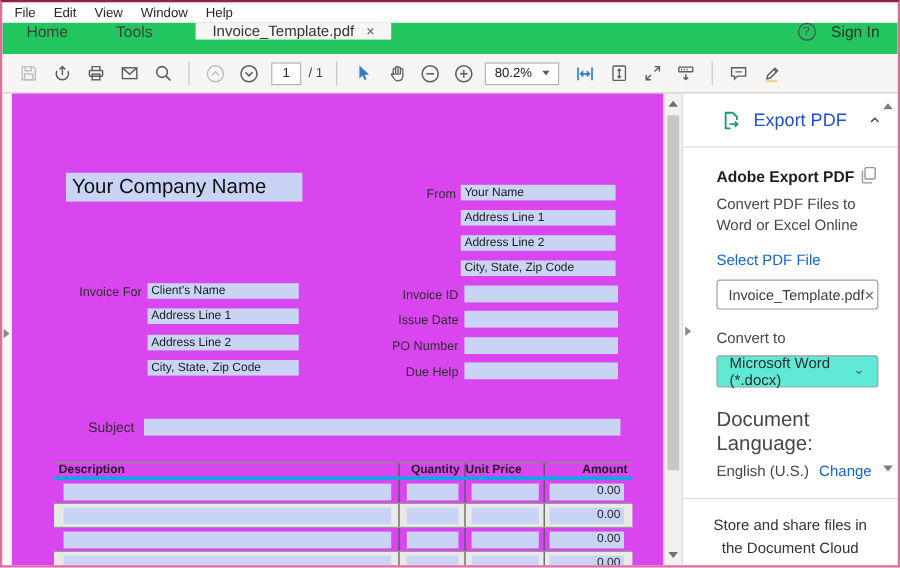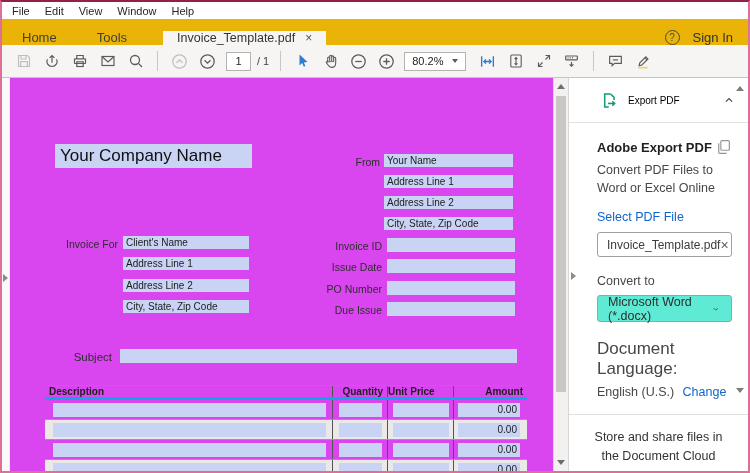--- a/index.html
+++ b/index.html
@@ -3,21 +3,21 @@
 <meta charset="utf-8">
 <style>
   *{box-sizing:border-box;margin:0;padding:0}
   body{margin:0;background:#fff}
   .app{position:relative;width:750px;height:473px;border:2px solid #dd6f99;border-top-color:#93204b;
        font-family:"Liberation Sans",sans-serif;background:#fff;overflow:hidden}
   
   .menubar{height:17px;background:#fff;display:flex;align-items:center;padding-left:10px;font-size:11px;color:#262626}
   .menubar span{margin-right:15px;cursor:default}
   
-  .tabbar{height:26px;background:#eab308;display:flex;align-items:flex-end;font-size:13px;color:#3f3f3f}
+  .tabbar{height:26px;background:#22c55e;display:flex;align-items:flex-start;font-size:13px;color:#3f3f3f}
   .tab{display:flex;align-items:center;padding:0 20px;cursor:default}
   .tab.active{background:#f7f5f4;font-size:12.5px;color:#333;margin-left:16px;gap:10px;padding:0 14px}
   .tab-close{font-size:12px;color:#555}
   .tabbar-right{margin-left:auto;display:flex;align-items:center;gap:13px;padding-right:15px}
   .helpcircle{width:15px;height:15px;border:1.2px solid #4a4a4a;border-radius:50%;font-size:10px;color:#4a4a4a;
               display:flex;align-items:center;justify-content:center}
   .signin{font-size:13px;color:#323232}
   
   .toolbar{height:33px;background:#f7f5f4;border-bottom:1px solid #c6c4c3;display:flex;align-items:center;padding:0 9px;gap:3px}
   .tbtn{width:25px;height:24px;display:flex;align-items:center;justify-content:center;border-radius:2px}
@@ -57,23 +57,23 @@
   .tri-dn{width:0;height:0;border-left:4px solid transparent;border-right:4px solid transparent;border-top:5px solid #6e6e6e}
   .vscroll .tri-up{position:absolute;left:3px;top:6px}
   .vscroll .tri-dn{position:absolute;left:3px;bottom:6px}
   .vthumb{position:absolute;left:2px;width:10px;top:18px;height:296px;background:#c9c7c6}
   
   .panel{width:180px;background:#fff;border-left:1px solid #d8d6d5;position:relative;color:#474747}
   .panel-handle{position:absolute;left:2px;top:194px}
   .panel-chev-up{position:absolute;right:4px;top:8px;border-bottom-color:#7d7d7d}
   .panel-chev-dn{position:absolute;right:4px;top:310px;border-top-color:#7d7d7d}
   .panel-header{height:45px;display:flex;align-items:center;gap:10px;padding:0 12px 0 30px;border-bottom:1px solid #e3e1e0}
-  .panel-title{font-size:10px;color:#000000;flex:1}
+  .panel-title{font-size:15px;color:#1d4ed8;flex:1}
   .panel-body{padding:14px 16px 0 28px}
-  .section-head{display:flex;justify-content:space-between;align-items:flex-end}
+  .section-head{display:flex;justify-content:space-between;align-items:flex-start}
   .section-title{font-size:13px;font-weight:bold;color:#1f1f1f;padding-top:3px}
   .desc{margin-top:6px;font-size:12.5px;line-height:1.45;color:#474747}
   .link{color:#0f65d0;font-size:12.5px;cursor:pointer}
   .select-file{display:inline-block;margin-top:13px}
   .filebox{margin-top:7px;height:25px;border:1px solid #a29f9e;border-radius:3px;display:flex;align-items:center;padding:0 9px;font-size:12px;color:#3c3c3c;background:#fff}
   .filebox .clear{margin-left:auto;color:#5f5f5f;font-size:14px;cursor:pointer}
   .convert-label{margin-top:17px;font-size:12.5px}
   .dropdown{margin-top:7px;height:27px;border:1px solid #a29f9e;border-radius:3px;display:flex;align-items:center;padding:0 10px;font-size:12.5px;color:#2e2e2e;background:#5eead4}
   .dropdown svg{margin-left:auto}
   .lang-label{margin-top:17px;font-size:17px}
@@ -244,21 +244,21 @@
       <div class="fv" style="left:113px;top:179px;width:126px">Address Line 1</div>
       <div class="fv" style="left:113px;top:201px;width:126px">Address Line 2</div>
       <div class="fv" style="left:113px;top:222px;width:126px">City, State, Zip Code</div>
 
       <span class="lb" style="left:282px;width:90px;top:162px">Invoice ID</span>
       <div class="fv" style="left:377px;top:160px;width:128px;height:14px"></div>
       <span class="lb" style="left:282px;width:90px;top:183px">Issue Date</span>
       <div class="fv" style="left:377px;top:181px;width:128px;height:14px"></div>
       <span class="lb" style="left:282px;width:90px;top:205px">PO Number</span>
       <div class="fv" style="left:377px;top:203px;width:128px;height:14px"></div>
-      <span class="lb" style="left:282px;width:90px;top:226px">Due Issue</span>
+      <span class="lb" style="left:282px;width:90px;top:226px">Due Help</span>
       <div class="fv" style="left:377px;top:224px;width:128px;height:14px"></div>
 
       <span class="lb" style="left:30px;width:72px;top:273px;font-size:11.5px">Subject</span>
       <div class="fv" style="left:110px;top:271px;width:397px;height:14px"></div>
 
       <div class="itable">
         <div class="ithead">
           <div class="c0">Description</div>
           <div class="c1">Quantity</div>
           <div class="c2">Unit Price</div>

